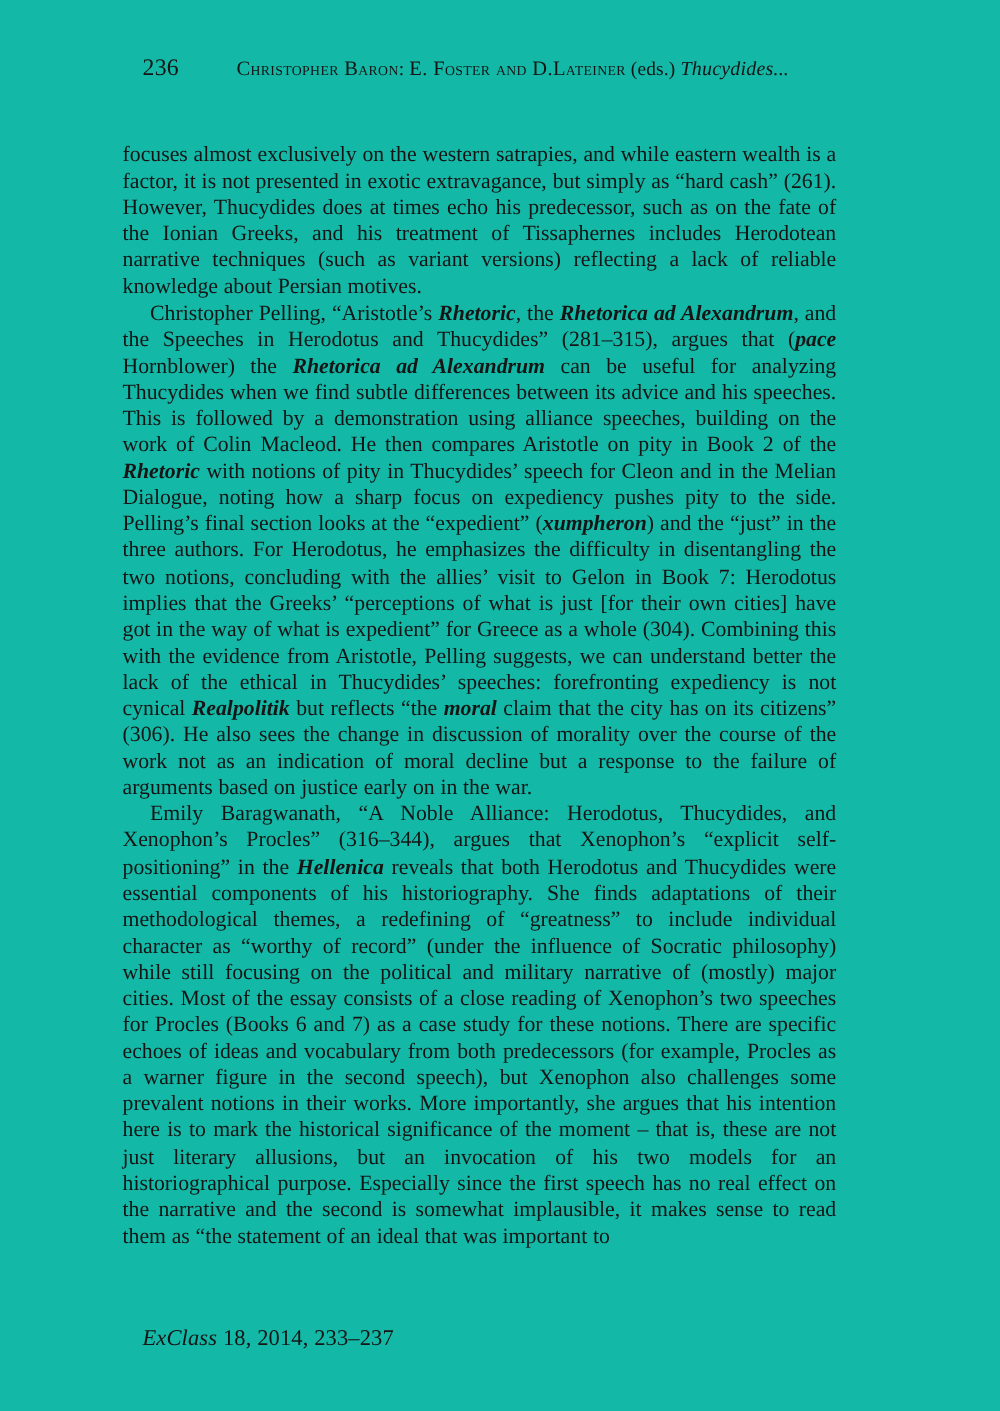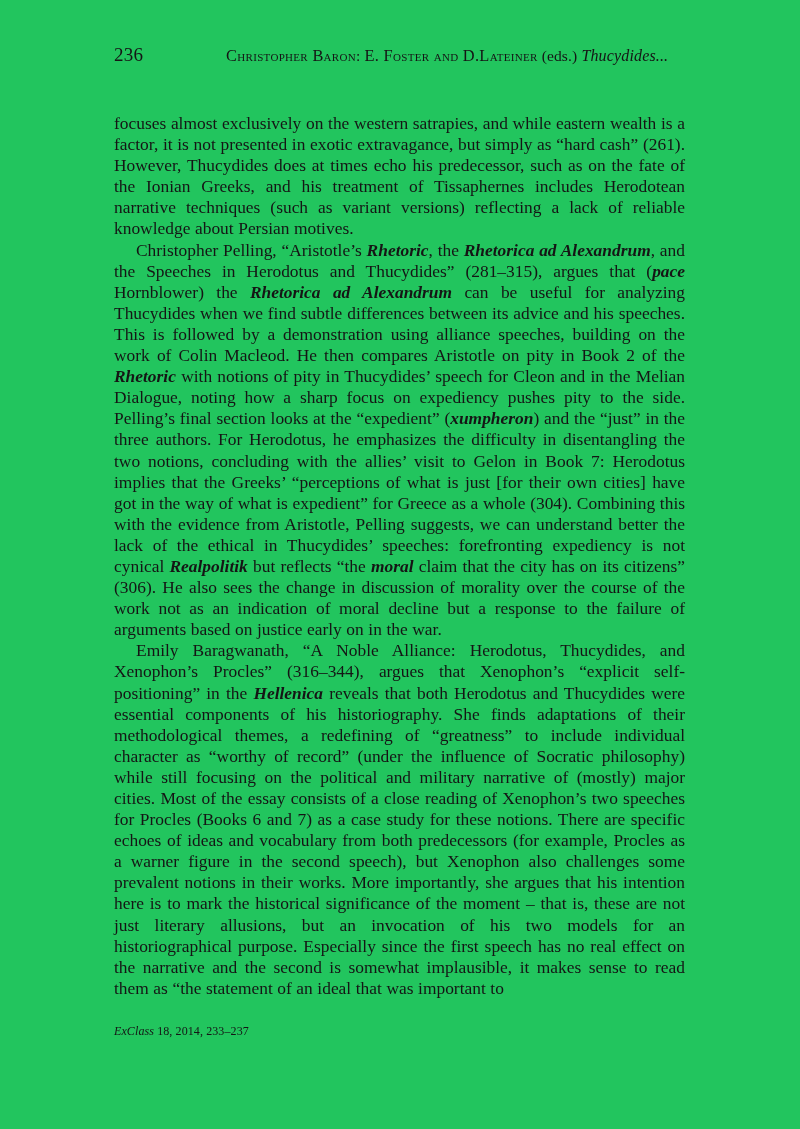--- a/index.html
+++ b/index.html
@@ -5,21 +5,21 @@
   html, body {
     margin: 0;
     padding: 0;
     background: #ffffff;
   }
 
   .page {
     position: relative;
     width: 800px;
     height: 1129px;
-    background: #22c55e;
+    background: #14b8a6;
     margin: 0 auto;
     overflow: hidden;
     font-family: "Liberation Serif", "DejaVu Serif", serif;
     color: #151515;
     -webkit-font-smoothing: antialiased;
   }
 
   
   .running-head {
     position: absolute;
@@ -35,21 +35,20 @@
   .folio {
     font-size: 19px;
     letter-spacing: 0.2px;
     margin-right: 46px;
     font-family: "Liberation Serif", "DejaVu Serif", serif;
   }
 
   .head-text {
     font-size: 15.5px;
     letter-spacing: 0.15px;
-    margin-left: 37px;
   }
 
   .sc {
     font-variant: small-caps;
     font-size: 16.4px;
     letter-spacing: 0.3px;
   }
 
   .head-text .ital {
     font-style: italic;
@@ -57,21 +56,21 @@
   }
 
   .head-sep {
     display: inline-block;
     width: 4px;
   }
 
   
   .textblock {
     position: absolute;
-    left: 114px;
+    left: 98px;
     top: 113px;
     width: 571px;
   }
 
   .para {
     margin: 0;
     font-size: 17.4px;
     line-height: 21.1px;
     text-align: justify;
     text-justify: inter-word;
@@ -88,22 +87,22 @@
   .para i,
   .para .ital {
     font-style: italic;
     font-weight: bold;
   }
 
   
   .footer {
     position: absolute;
     left: 114px;
-    top: 1024px;
-    font-size: 12px;
+    top: 1060px;
+    font-size: 18px;
     letter-spacing: 0.1px;
     white-space: nowrap;
   }
 
   .footer .ital {
     font-style: italic;
   }
 </style>
 </head>
 <body>

